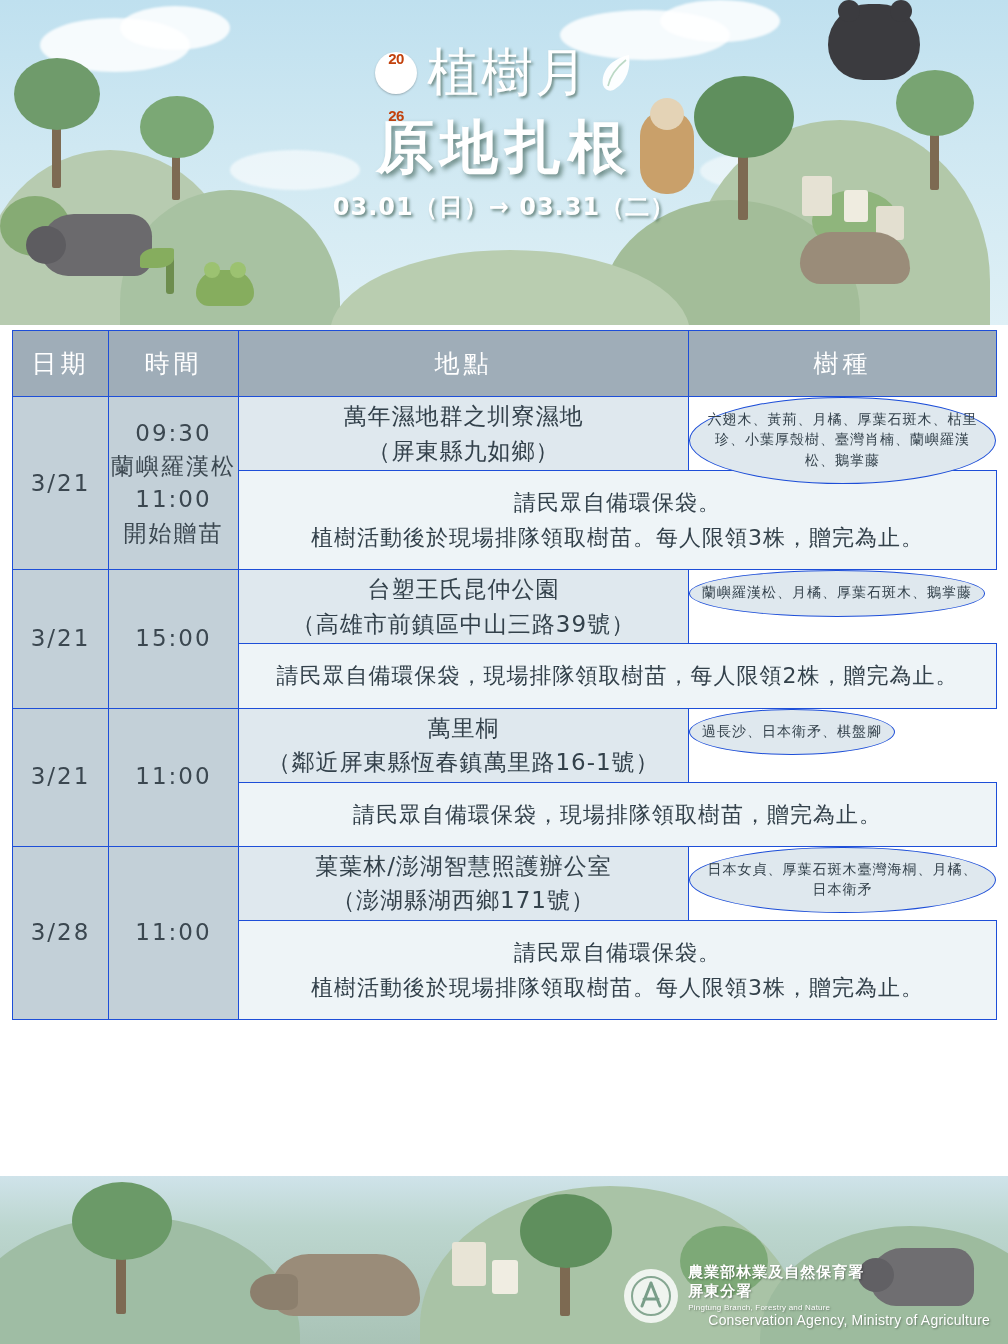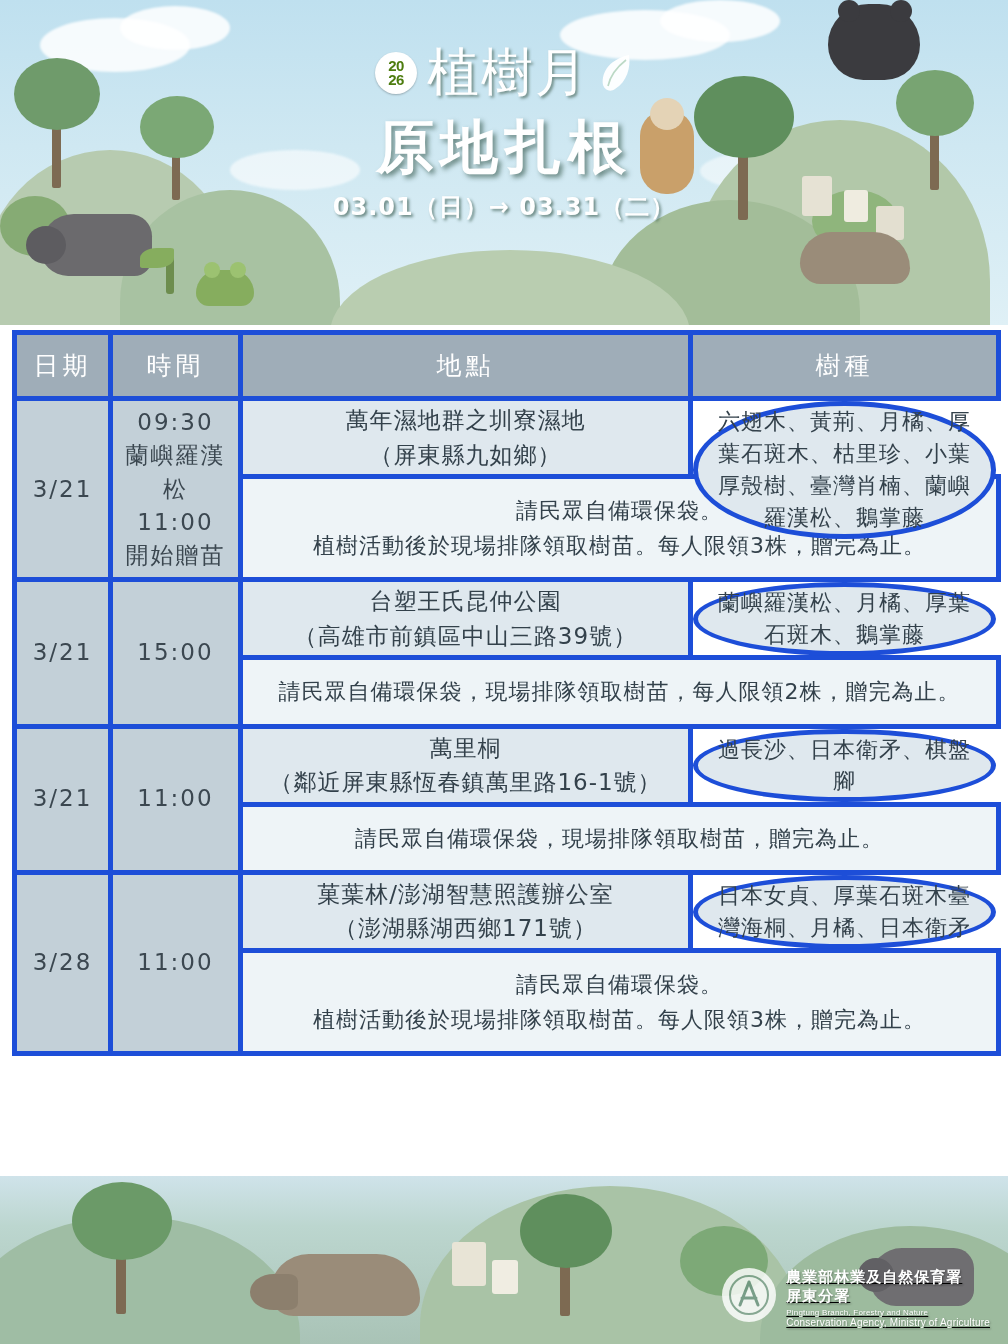--- a/index.html
+++ b/index.html
@@ -54,30 +54,30 @@
     display: flex;
     align-items: center;
     justify-content: center;
     gap: 10px;
     margin-bottom: 6px;
   }
   .year-badge {
     width: 42px; height: 42px;
     border-radius: 50%;
     background: #ffffff;
-    color: #4d7c0f;
+    color: #c2410c;
     font-weight: bold;
     font-size: 15px;
     line-height: 14px;
     display: flex;
     flex-direction: column;
     align-items: center;
-    justify-content: center;
     box-shadow: 0 1px 2px rgba(0,0,0,.25);
     letter-spacing: -.5px;
+    gap: 43px;
   }
   .month-title {
     font-family: "DejaVu Sans", sans-serif;
     font-size: 52px;
     font-weight: normal;
     color: #ffffff;
     text-shadow: 2px 2px 3px rgba(40,70,50,.55);
     letter-spacing: 2px;
   }
   .leaf-mark {
@@ -112,21 +112,21 @@
     left: 12px; top: 330px;
     width: 984px;
   }
   table.sched {
     width: 984px;
     border-collapse: collapse;
     font-family: "DejaVu Sans", "Liberation Sans", sans-serif;
     table-layout: fixed;
   }
   table.sched th, table.sched td {
-    border: 5px solid #1d4ed8;
+    border: 1px solid #1d4ed8;
     vertical-align: middle;
     text-align: center;
   }
   thead th {
     background: #9fadb8;
     color: #ffffff;
     font-size: 25px;
     font-weight: normal;
     letter-spacing: 4px;
     height: 66px;
@@ -147,24 +147,25 @@
     background: #dfe8ee;
     color: #33414b;
     font-size: 23px;
     line-height: 1.5;
     padding: 2px 10px;
     letter-spacing: 1px;
   }
   td.tree {
     background: #dfe8ee;
     color: #33414b;
-    font-size: 22px;
+    font-size: 14px;
     line-height: 1.45;
-    padding: 0 12px;
+    padding: 12px 12px;
     letter-spacing: 1px;
+    font-family: Liberation Serif, serif;
   }
   td.note {
     background: #eef4f7;
     color: #33414b;
     font-size: 22px;
     line-height: 1.6;
     padding: 14px 18px;
     letter-spacing: 1px;
   }
   .time-block { line-height: 1.45; }
@@ -174,38 +175,38 @@
     position: absolute;
     left: 0; bottom: 0;
     width: 1008px; height: 168px;
     overflow: hidden;
     background: linear-gradient(#cfe3ea 0%, #bcd6cf 30%, #a9c3b6 100%);
   }
   .logo-area {
     position: absolute;
     right: 18px; bottom: 16px;
     display: flex;
+    align-items: center;
     gap: 10px;
     z-index: 20;
-    text-decoration: underline;
   }
   .logo-circle {
     width: 54px; height: 54px;
     border-radius: 50%;
     background: #ffffff;
     opacity: .82;
     display: flex;
     align-items: center;
     justify-content: center;
   }
   .logo-text { text-align: left; color: #ffffff; text-shadow: 1px 1px 2px rgba(0,0,0,.35); }
   .logo-text .l1 { font-size: 15px; font-weight: bold; letter-spacing: 1px; }
   .logo-text .l2 { font-size: 15px; font-weight: bold; letter-spacing: 1px; }
   .logo-text .l3 { font-size: 8px; letter-spacing: .2px; margin-top: 2px; }
-  .logo-text .l4 { font-size: 10px; letter-spacing: .2px; }
+  .logo-text .l4 { font-size: 14px; letter-spacing: .2px; margin-left: 20px; }
 </style>
 </head>
 <body>
 
 <div id="page">
 
   <div class="hero">
 
     <div class="sky-cloud" style="left:40px; top:18px; width:150px; height:54px;"></div>
     <div class="sky-cloud" style="left:120px; top:6px; width:110px; height:44px;"></div>

